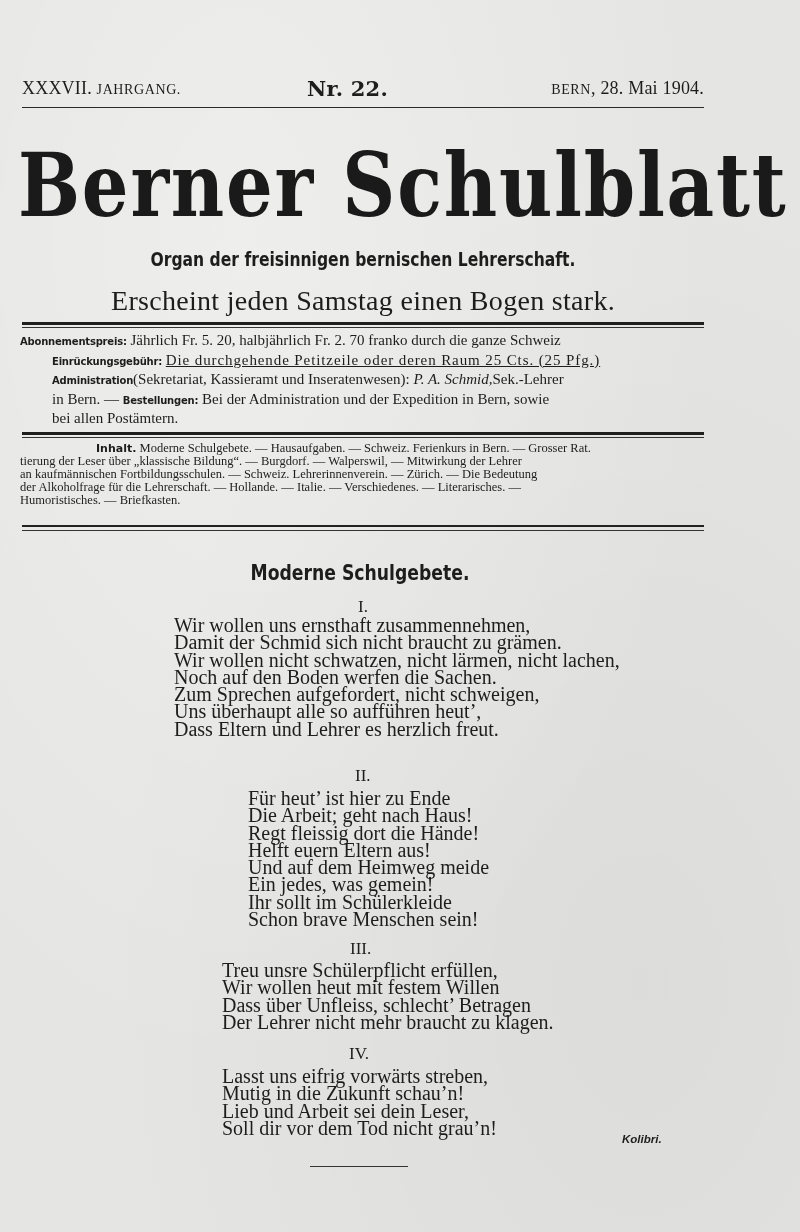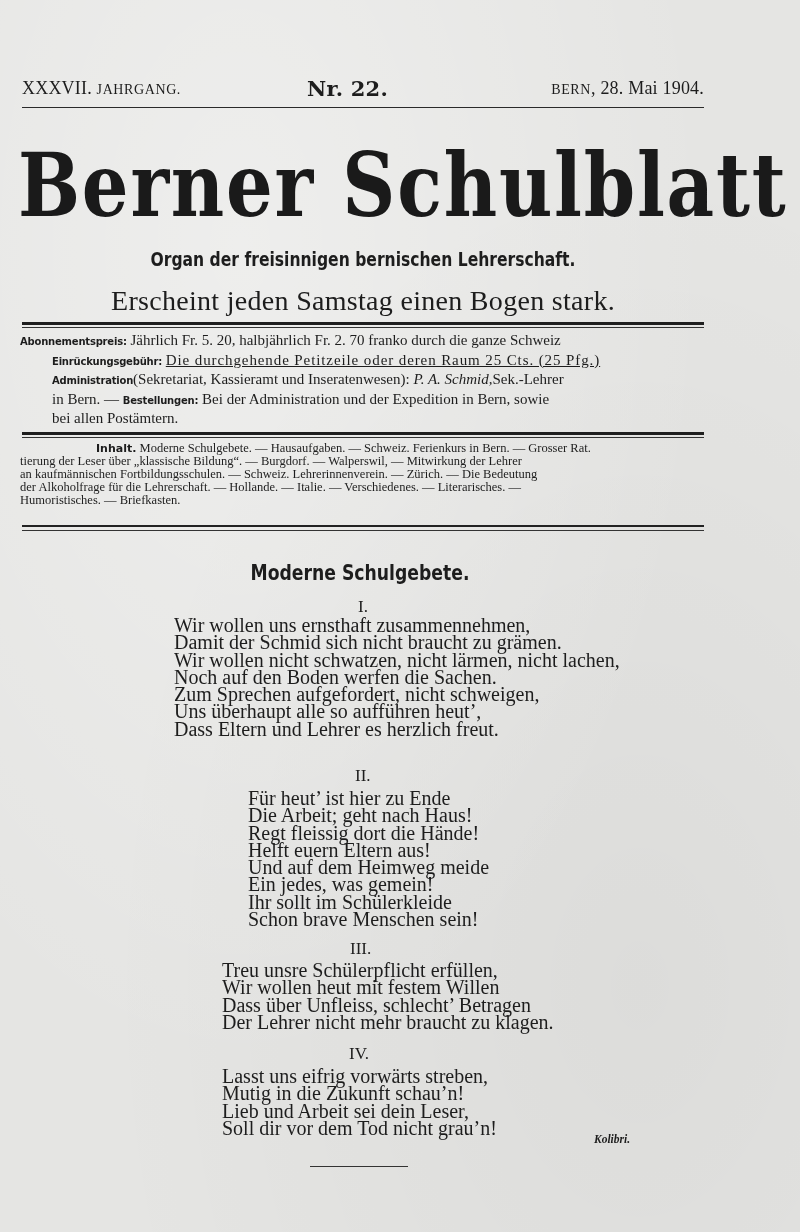--- a/index.html
+++ b/index.html
@@ -130,22 +130,22 @@
       font-size: 17px;
     }
     .stanza {
       position: absolute;
       font-family: "Liberation Serif", serif;
       font-size: 20px;
       line-height: 17.3px;
       white-space: nowrap;
     }
     .signature {
-      position: absolute; top: 1133px; left: 594px;
-      font-family: Liberation Serif, serif;
+      position: absolute; top: 1133px; left: 622px;
+      font-family: Liberation Sans, sans-serif;
       font-style: italic;
       font-weight: bold;
       font-size: 11.5px;
     }
     .end-rule {
       position: absolute; top: 1166px; left: 310px; width: 98px;
       border-top: 1.2px solid #333;
     }
   </style>
 </head>

